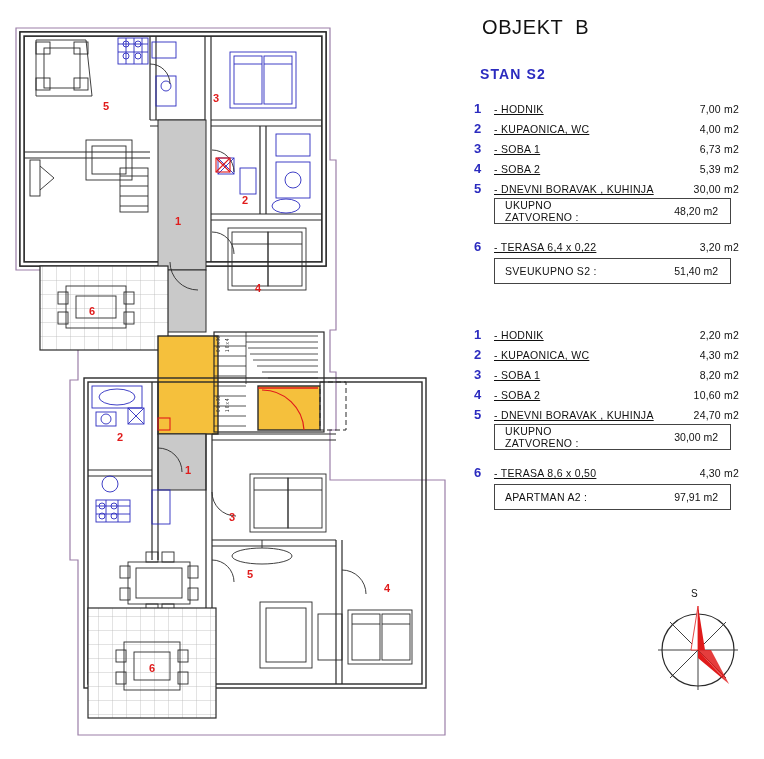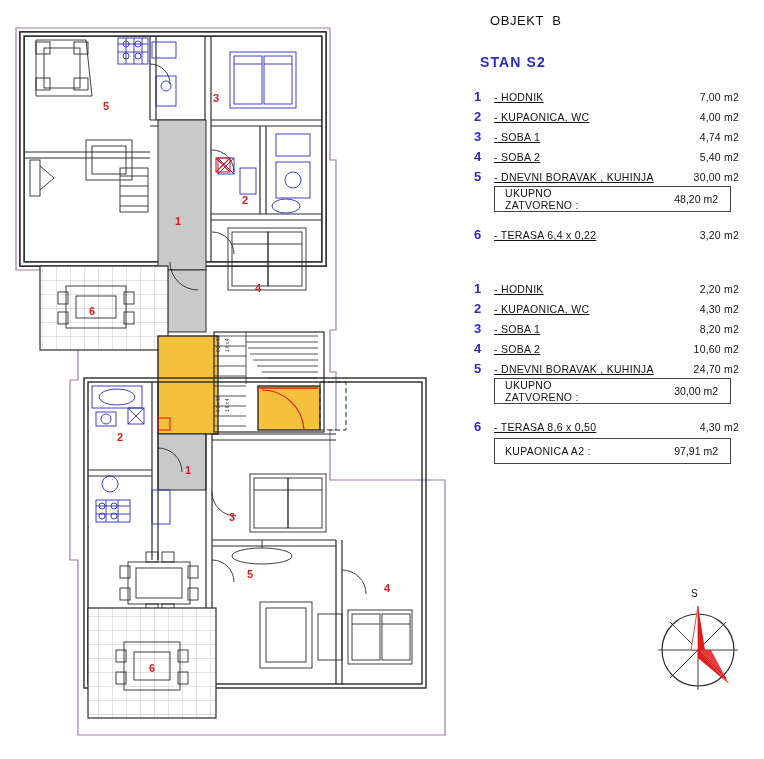--- a/index.html
+++ b/index.html
@@ -20,25 +20,25 @@
   }
 
   
   .info-panel {
     position: absolute;
     left: 470px;
     top: 10px;
     width: 285px;
   }
   .title-block {
-    font-size: 13px;
+    font-size: 20px;
     color: #111;
     letter-spacing: 0.6px;
     line-height: 1.7;
-    margin-left: 20px;
+    margin-left: 12px;
   }
   .title-line {
     white-space: pre;
   }
 
   .unit-block {
     margin-top: 22px;
   }
   .unit-title {
     color: #2b2bbf;
@@ -403,44 +403,48 @@
         <span class="room-area">7,00 m2</span>
       </div>
       <div class="room-row">
         <span class="room-num">2</span>
         <span class="room-name">- KUPAONICA, WC</span>
         <span class="room-area">4,00 m2</span>
       </div>
       <div class="room-row">
         <span class="room-num">3</span>
         <span class="room-name">- SOBA 1</span>
-        <span class="room-area">4,74 m2</span>
+        <span class="room-area">6,73 m2</span>
       </div>
       <div class="room-row">
         <span class="room-num">4</span>
         <span class="room-name">- SOBA 2</span>
-        <span class="room-area">5,40 m2</span>
+        <span class="room-area">5,39 m2</span>
       </div>
       <div class="room-row">
         <span class="room-num">5</span>
         <span class="room-name">- DNEVNI BORAVAK , KUHINJA</span>
         <span class="room-area">30,00 m2</span>
       </div>
 
       <div class="sum-box">
         <span class="sum-label">UKUPNO ZATVORENO :</span>
         <span class="sum-value">48,20 m2</span>
       </div>
 
       <div class="room-row">
         <span class="room-num">6</span>
         <span class="room-name">- TERASA  6,4 x 0,22</span>
         <span class="room-area">3,20 m2</span>
       </div>
 
+      <div class="sum-box total">
+        <span class="sum-label">SVEUKUPNO  S2 :</span>
+        <span class="sum-value">51,40 m2</span>
+      </div>
     </div>
 
     <div class="unit-block" style="margin-top:34px;">
 
       <div class="room-row">
         <span class="room-num">1</span>
         <span class="room-name">- HODNIK</span>
         <span class="room-area">2,20 m2</span>
       </div>
       <div class="room-row">
@@ -469,21 +473,21 @@
         <span class="sum-value">30,00 m2</span>
       </div>
 
       <div class="room-row">
         <span class="room-num">6</span>
         <span class="room-name">- TERASA  8,6 x 0,50</span>
         <span class="room-area">4,30 m2</span>
       </div>
 
       <div class="sum-box total">
-        <span class="sum-label">KUPAONICA  A2 :</span>
+        <span class="sum-label">APARTMAN  A2 :</span>
         <span class="sum-value">97,91 m2</span>
       </div>
     </div>
   </div>
 
   <div class="compass">
     <span class="compass-label">S</span>
     <svg width="106" height="106" viewBox="0 0 106 106" xmlns="http://www.w3.org/2000/svg">
       <circle cx="53" cy="58" r="36" fill="#ffffff" stroke="#2a2a2a" stroke-width="1.2"></circle>
       <path d="M53 18 L53 98" stroke="#2a2a2a" stroke-width="0.9"></path>

